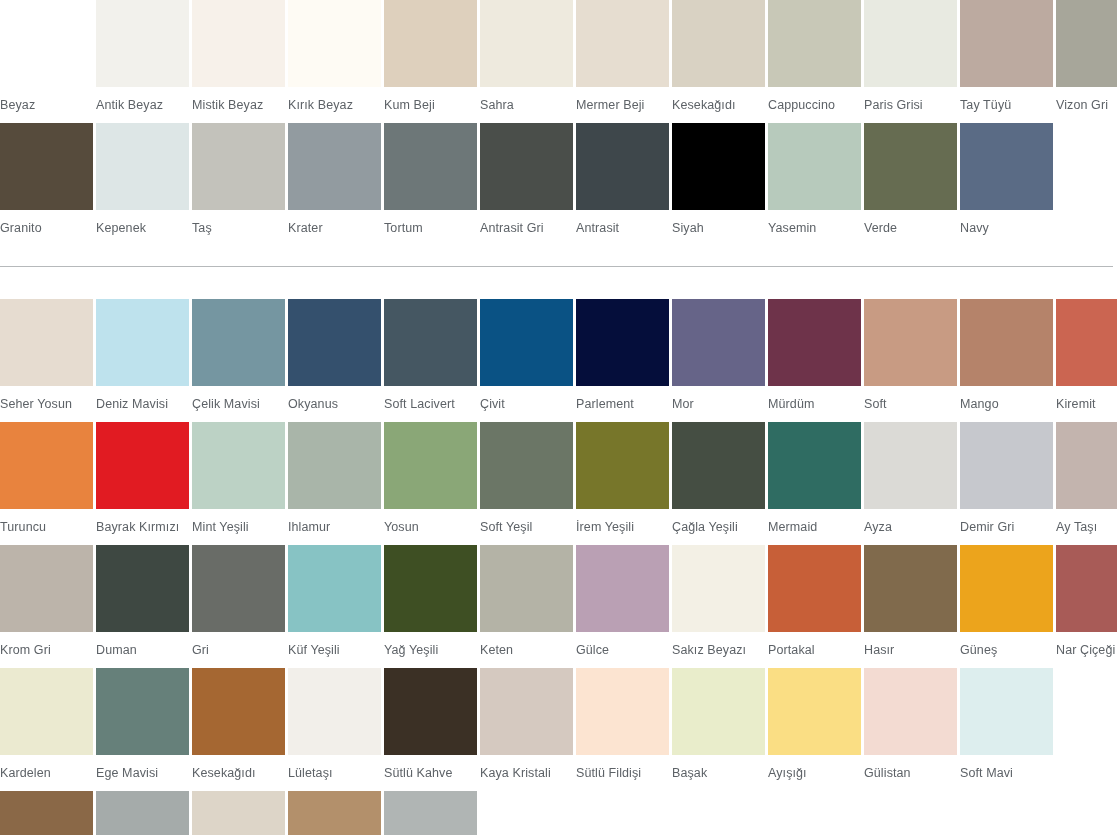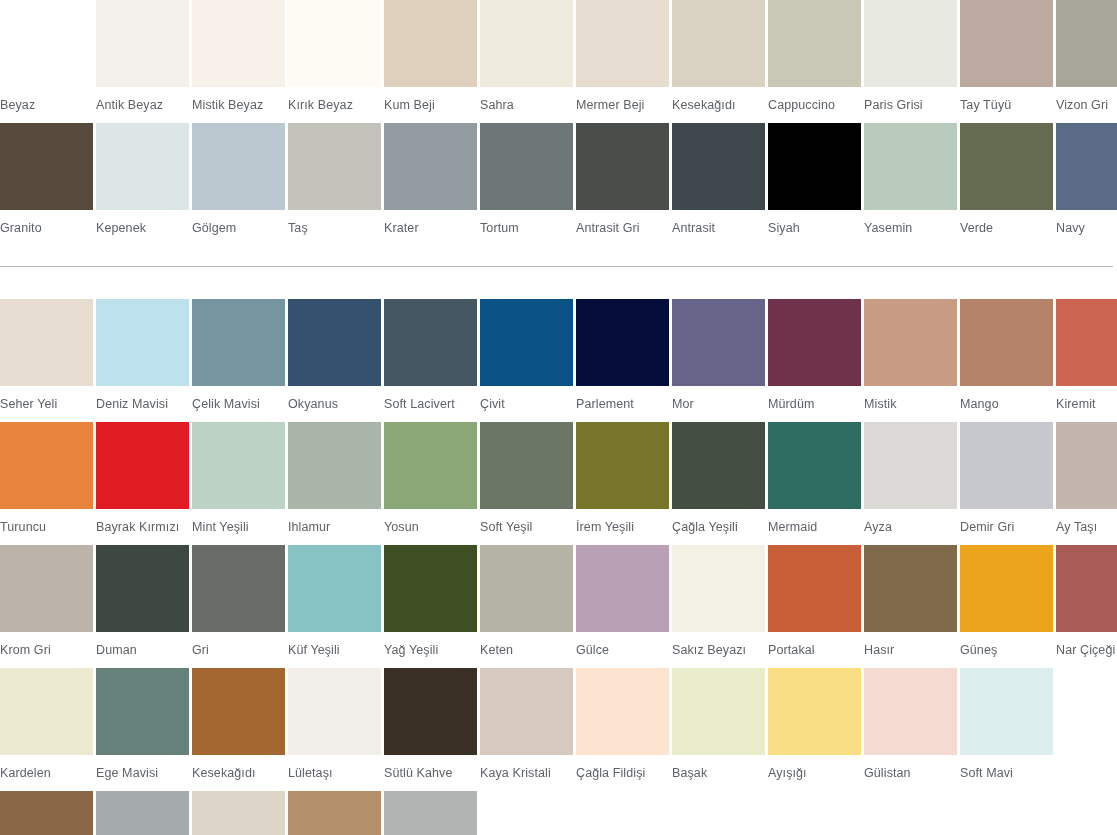--- a/index.html
+++ b/index.html
@@ -133,24 +133,20 @@
         <div class="swatch-row">
           <div class="swatch-cell">
             <span class="swatch-chip" title="Granito" style="background-color: rgb(86, 75, 60);"></span>
             <span class="swatch-label">Granito</span>
           </div>
           <div class="swatch-cell">
             <span class="swatch-chip" title="Kepenek" style="background-color: rgb(221, 230, 230);"></span>
             <span class="swatch-label">Kepenek</span>
           </div>
           <div class="swatch-cell">
-            <span class="swatch-chip" title="Gölgem" style="background-color: rgb(188, 200, 208);"></span>
-            <span class="swatch-label">Gölgem</span>
-          </div>
-          <div class="swatch-cell">
             <span class="swatch-chip" title="Taş" style="background-color: rgb(195, 194, 187);"></span>
             <span class="swatch-label">Taş</span>
           </div>
           <div class="swatch-cell">
             <span class="swatch-chip" title="Krater" style="background-color: rgb(146, 155, 160);"></span>
             <span class="swatch-label">Krater</span>
           </div>
           <div class="swatch-cell">
             <span class="swatch-chip" title="Tortum" style="background-color: rgb(109, 119, 120);"></span>
             <span class="swatch-label">Tortum</span>
@@ -180,21 +176,21 @@
             <span class="swatch-label">Navy</span>
           </div>
         </div>
       </div>
       <div class="group-divider" style="border-top-color: rgb(182, 185, 187);"></div>
       <div class="group-gap"></div>
       <div class="group">
         <div class="swatch-row">
           <div class="swatch-cell">
             <span class="swatch-chip" title="Seher Yeli" style="background-color: rgb(230, 220, 208);"></span>
-            <span class="swatch-label">Seher Yeli</span>
+            <span class="swatch-label">Seher Yosun</span>
           </div>
           <div class="swatch-cell">
             <span class="swatch-chip" title="Deniz Mavisi" style="background-color: rgb(190, 226, 237);"></span>
             <span class="swatch-label">Deniz Mavisi</span>
           </div>
           <div class="swatch-cell">
             <span class="swatch-chip" title="Çelik Mavisi" style="background-color: rgb(117, 150, 161);"></span>
             <span class="swatch-label">Çelik Mavisi</span>
           </div>
           <div class="swatch-cell">
@@ -216,21 +212,21 @@
           <div class="swatch-cell">
             <span class="swatch-chip" title="Mor" style="background-color: rgb(102, 100, 136);"></span>
             <span class="swatch-label">Mor</span>
           </div>
           <div class="swatch-cell">
             <span class="swatch-chip" title="Mürdüm" style="background-color: rgb(110, 51, 74);"></span>
             <span class="swatch-label">Mürdüm</span>
           </div>
           <div class="swatch-cell">
             <span class="swatch-chip" title="Pudra" style="background-color: rgb(200, 155, 131);"></span>
-            <span class="swatch-label">Mistik</span>
+            <span class="swatch-label">Soft</span>
           </div>
           <div class="swatch-cell">
             <span class="swatch-chip" title="Mango" style="background-color: rgb(181, 131, 106);"></span>
             <span class="swatch-label">Mango</span>
           </div>
           <div class="swatch-cell">
             <span class="swatch-chip" title="Kiremit" style="background-color: rgb(203, 101, 81);"></span>
             <span class="swatch-label">Kiremit</span>
           </div>
         </div>
@@ -354,21 +350,21 @@
           <div class="swatch-cell">
             <span class="swatch-chip" title="Sütlü Kahve" style="background-color: rgb(59, 48, 37);"></span>
             <span class="swatch-label">Sütlü Kahve</span>
           </div>
           <div class="swatch-cell">
             <span class="swatch-chip" title="Kaya Kristali" style="background-color: rgb(213, 201, 192);"></span>
             <span class="swatch-label">Kaya Kristali</span>
           </div>
           <div class="swatch-cell">
             <span class="swatch-chip" title="Açık Fildişi" style="background-color: rgb(252, 228, 209);"></span>
-            <span class="swatch-label">Çağla Fildişi</span>
+            <span class="swatch-label">Sütlü Fildişi</span>
           </div>
           <div class="swatch-cell">
             <span class="swatch-chip" title="Başak" style="background-color: rgb(233, 237, 203);"></span>
             <span class="swatch-label">Başak</span>
           </div>
           <div class="swatch-cell">
             <span class="swatch-chip" title="Ayışığı" style="background-color: rgb(250, 222, 132);"></span>
             <span class="swatch-label">Ayışığı</span>
           </div>
           <div class="swatch-cell">

